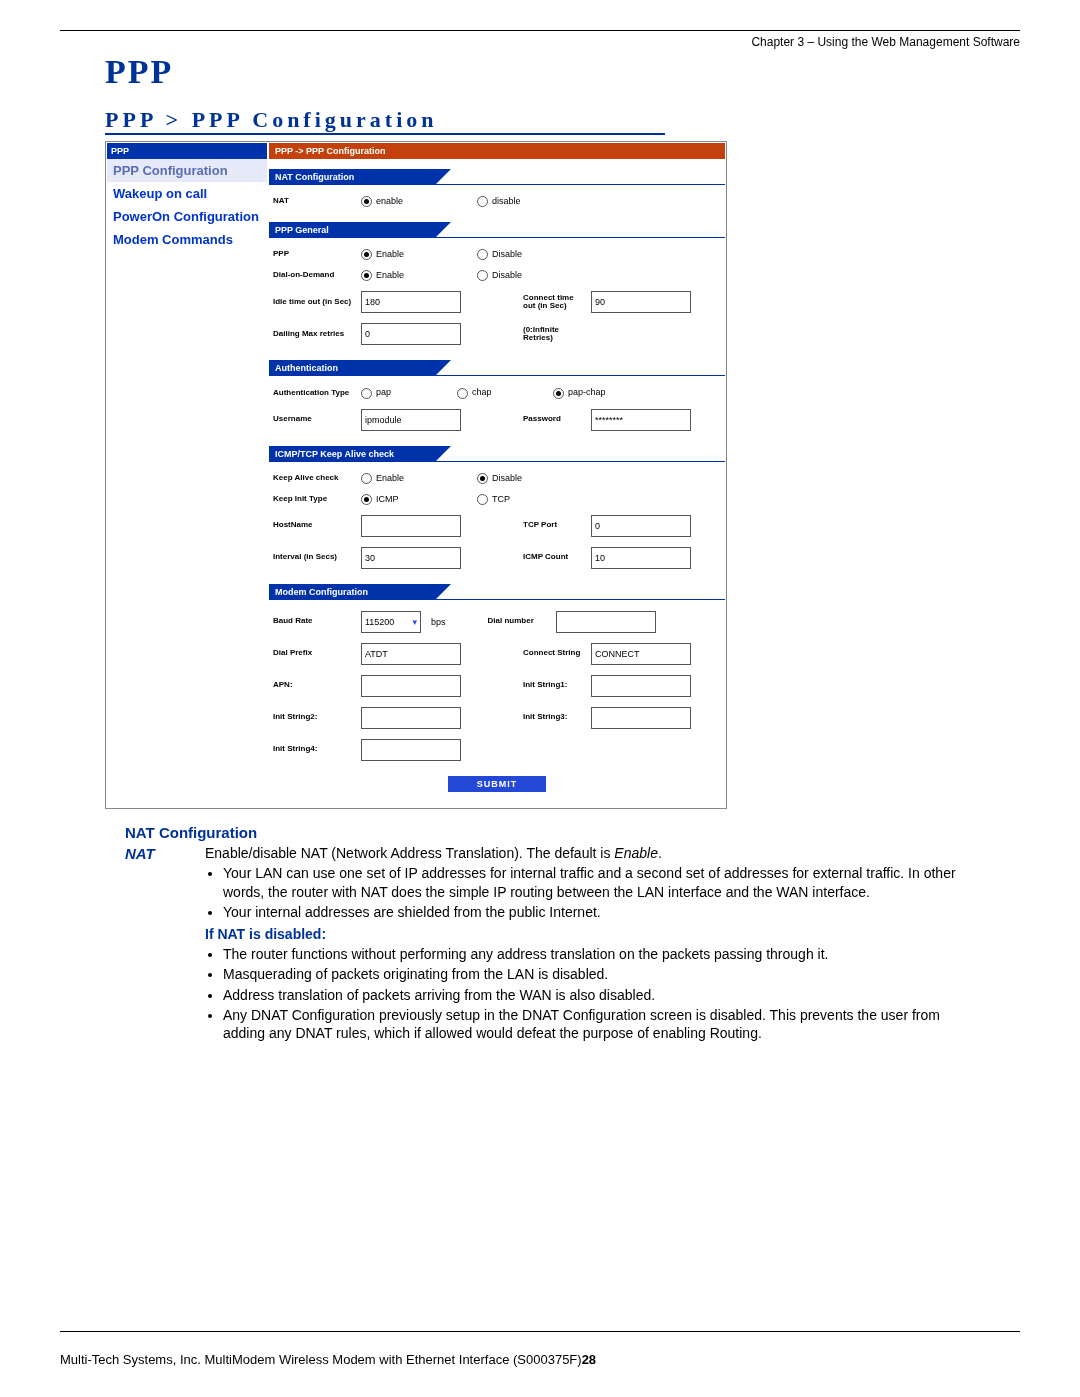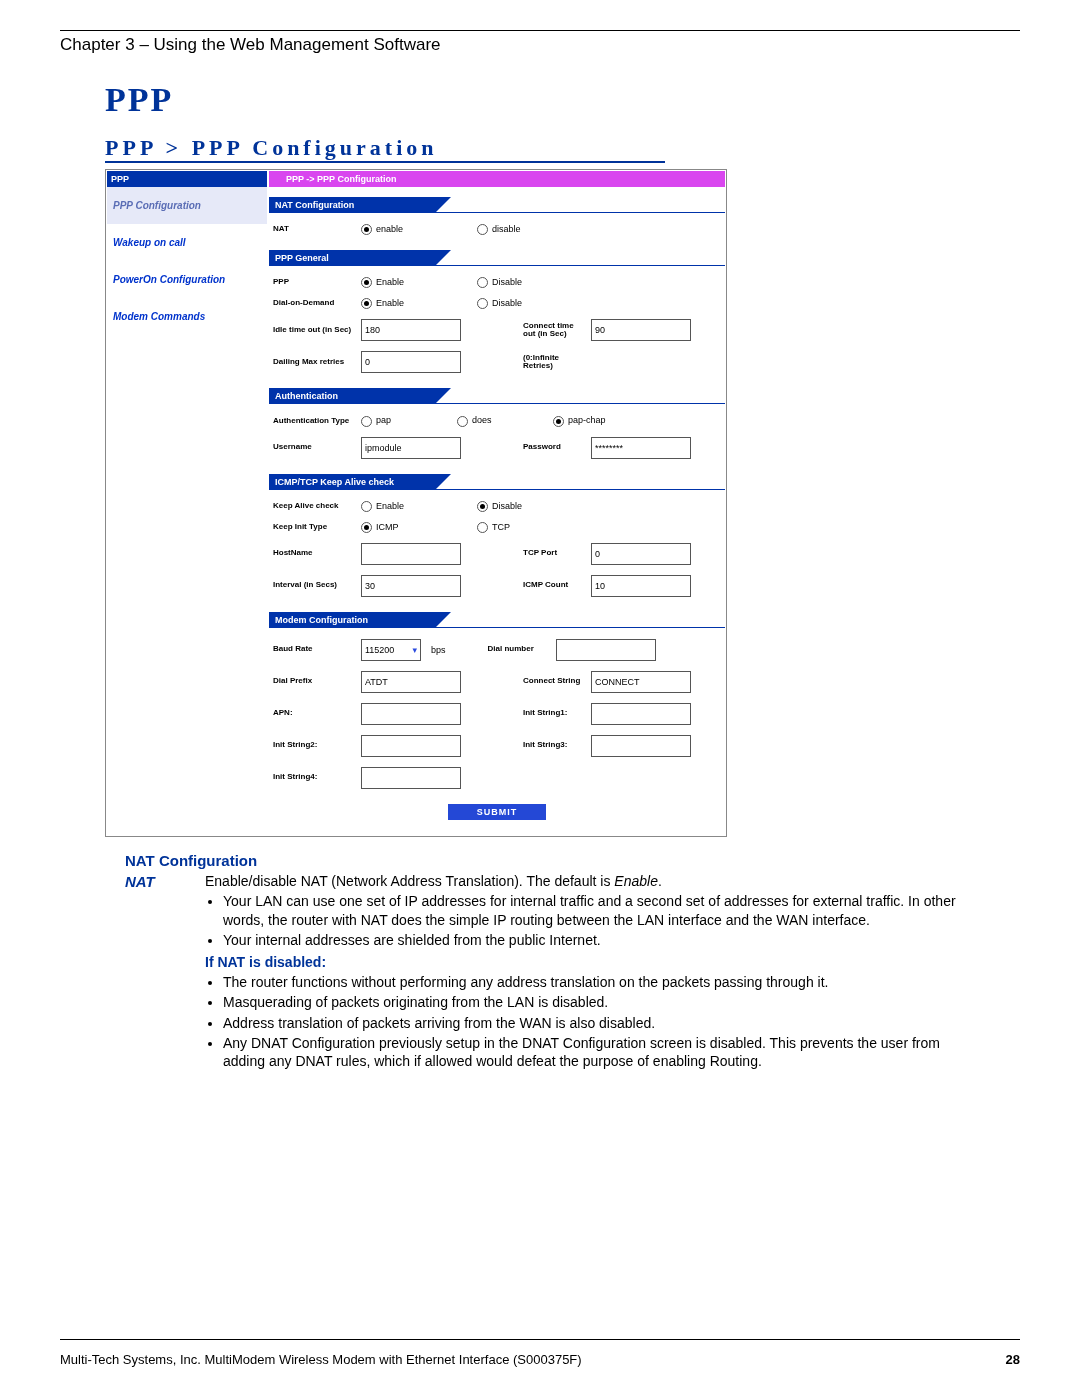--- a/index.html
+++ b/index.html
@@ -15,23 +15,23 @@
     min-height: 1397px;
     padding: 30px 60px 40px 60px;
     box-sizing: border-box;
     position: relative;
   }
   .hdrline {
     border-top: 1px solid #000;
     margin-bottom: 4px;
   }
   .chapter {
-    text-align: left;
-    font-size: 17px;
-    margin-bottom: 26px;
+    text-align: right;
+    font-size: 12px;
+    margin-bottom: 4px;
   }
   h1.main {
     font-family: "Times New Roman", serif;
     font-weight: bold;
     font-size: 34px;
     color: #003399;
     margin: 0 0 0 45px;
     letter-spacing: 2px;
   }
   h2.sub {
@@ -63,37 +63,36 @@
   .nav-title {
     background: #0033aa;
     color: #fff;
     font-weight: bold;
     padding: 3px 4px;
     font-size: 9px;
   }
   .nav-item {
     color: #0033cc;
     font-weight: bold;
-    padding: 13px 6px;
-    font-size: 10px;
-    font-style: italic;
+    padding: 4px 6px;
+    font-size: 13px;
   }
   .nav-item.active {
     background: #e6e9f8;
     color: #5a6db5;
   }
   .content {
     vertical-align: top;
     padding-bottom: 10px;
   }
   .crumb {
-    background: #d946ef;
+    background: #c2410c;
     color: #fff;
     font-weight: bold;
-    padding: 3px 17px;
+    padding: 3px 6px;
     font-size: 9px;
   }
   .section-bar {
     margin-top: 10px;
     height: 16px;
     position: relative;
   }
   .section-bar .tab {
     position: absolute;
     left: 0; top: 0;
@@ -210,24 +209,24 @@
     font-weight: bold;
     margin-top: 2px;
   }
   ul.bul { margin: 2px 0 4px 18px; padding: 0; }
   ul.bul li { margin: 0 0 2px 0; }
   .footer {
     position: absolute;
     left: 60px; right: 60px;
     bottom: 30px;
     border-top: 1px solid #000;
-    padding-top: 12px;
+    padding-top: 20px;
     font-size: 13px;
     display: flex;
-    justify-content: space-between;
+    justify-content: flex-start;
   }
   .footer .pg { font-weight: bold; }
 </style>
 </head>
 <body>
 
 <div class="page">
   <div class="hdrline"></div>
   <div class="chapter">Chapter 3 – Using the Web Management Software</div>
 
@@ -291,21 +290,21 @@
           </div>
 
           <div class="section-bar">
             <div class="tab">Authentication</div>
             <div class="rule"></div>
           </div>
           <div class="rows">
             <div class="row">
               <div class="lbl">Authentication Type</div>
               <div class="opt2"><span class="radio"></span><span>pap</span></div>
-              <div class="opt2"><span class="radio"></span><span>does</span></div>
+              <div class="opt2"><span class="radio"></span><span>chap</span></div>
               <div class="opt2"><span class="radio on"></span><span>pap-chap</span></div>
             </div>
             <div class="row">
               <div class="lbl">Username</div>
               <div class="ibox">ipmodule</div>
               <div style="width:50px"></div>
               <div class="lbl2">Password</div>
               <div class="ibox">********</div>
             </div>
           </div>

